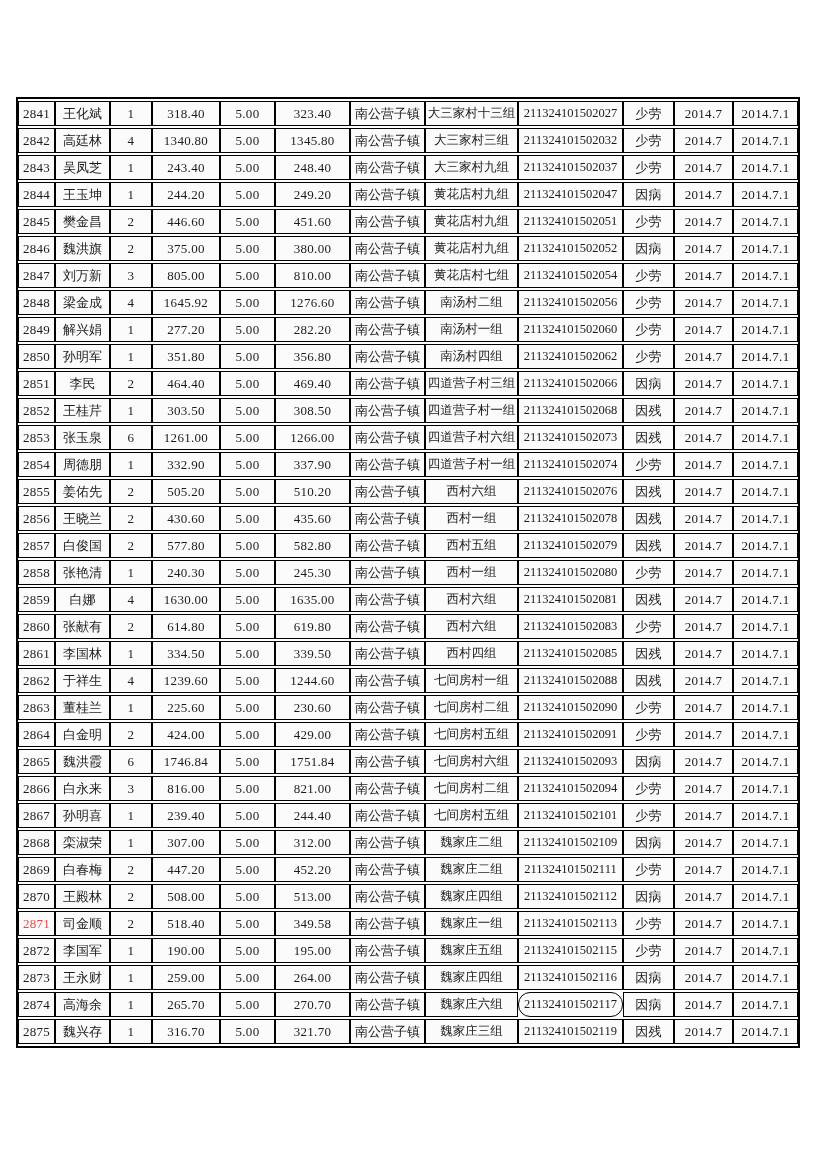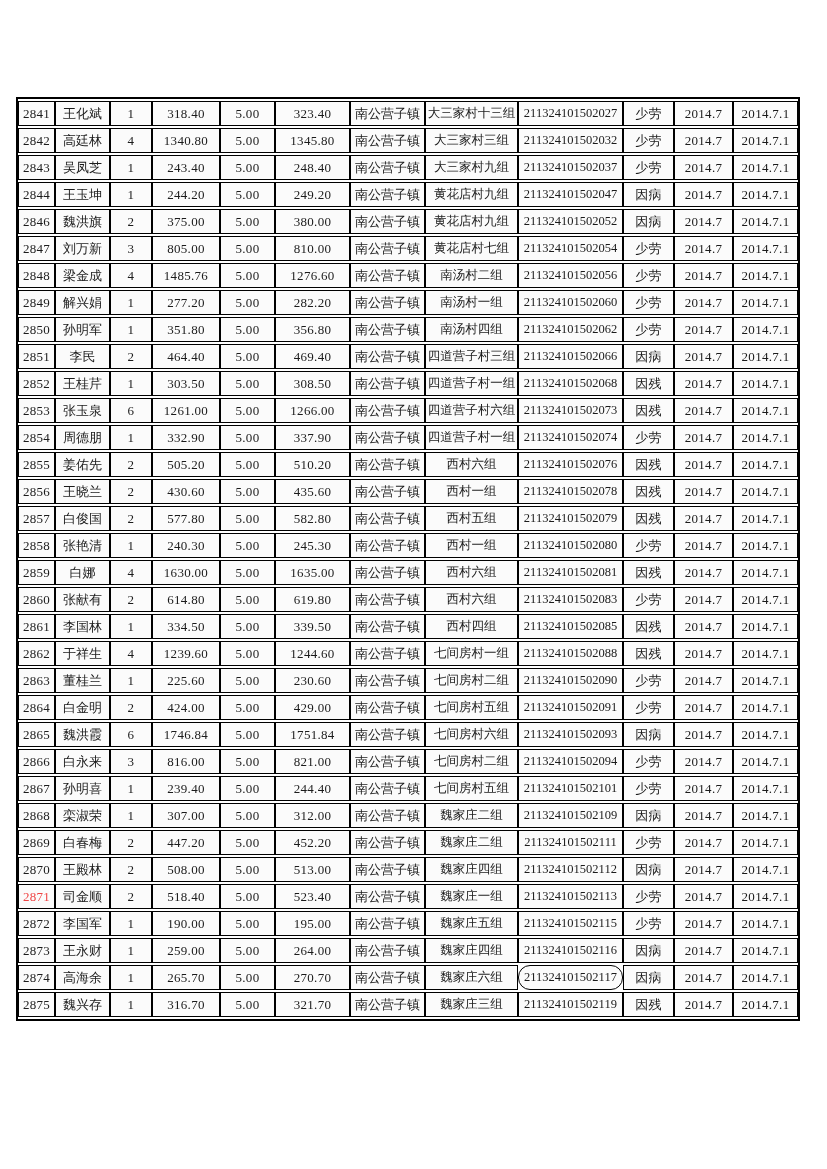--- a/index.html
+++ b/index.html
@@ -120,20 +120,34 @@
           <td class="c-rate" style="color: rgb(27, 27, 27);">5.00</td>
           <td class="c-total" style="color: rgb(27, 27, 27);">249.20</td>
           <td class="c-town" style="color: rgb(27, 27, 27);">南公营子镇</td>
           <td class="c-village" style="color: rgb(27, 27, 27);">黄花店村九组</td>
           <td class="c-record-number" style="color: rgb(27, 27, 27);">211324101502047</td>
           <td class="c-category" style="color: rgb(27, 27, 27);">因病</td>
           <td class="c-month" style="color: rgb(27, 27, 27);">2014.7</td>
           <td class="c-date" style="color: rgb(27, 27, 27);">2014.7.1</td>
         </tr>
         <tr>
+          <td class="c-row-id" style="color: rgb(27, 27, 27);">2845</td>
+          <td class="c-name" style="color: rgb(27, 27, 27);">樊金昌</td>
+          <td class="c-person-count" style="color: rgb(27, 27, 27);">2</td>
+          <td class="c-amount" style="color: rgb(27, 27, 27);">446.60</td>
+          <td class="c-rate" style="color: rgb(27, 27, 27);">5.00</td>
+          <td class="c-total" style="color: rgb(27, 27, 27);">451.60</td>
+          <td class="c-town" style="color: rgb(27, 27, 27);">南公营子镇</td>
+          <td class="c-village" style="color: rgb(27, 27, 27);">黄花店村九组</td>
+          <td class="c-record-number" style="color: rgb(27, 27, 27);">211324101502051</td>
+          <td class="c-category" style="color: rgb(27, 27, 27);">少劳</td>
+          <td class="c-month" style="color: rgb(27, 27, 27);">2014.7</td>
+          <td class="c-date" style="color: rgb(27, 27, 27);">2014.7.1</td>
+        </tr>
+        <tr>
           <td class="c-row-id" style="color: rgb(27, 27, 27);">2846</td>
           <td class="c-name" style="color: rgb(27, 27, 27);">魏洪旗</td>
           <td class="c-person-count" style="color: rgb(27, 27, 27);">2</td>
           <td class="c-amount" style="color: rgb(27, 27, 27);">375.00</td>
           <td class="c-rate" style="color: rgb(27, 27, 27);">5.00</td>
           <td class="c-total" style="color: rgb(27, 27, 27);">380.00</td>
           <td class="c-town" style="color: rgb(27, 27, 27);">南公营子镇</td>
           <td class="c-village" style="color: rgb(27, 27, 27);">黄花店村九组</td>
           <td class="c-record-number" style="color: rgb(27, 27, 27);">211324101502052</td>
           <td class="c-category" style="color: rgb(27, 27, 27);">因病</td>
@@ -151,21 +165,21 @@
           <td class="c-village" style="color: rgb(27, 27, 27);">黄花店村七组</td>
           <td class="c-record-number" style="color: rgb(27, 27, 27);">211324101502054</td>
           <td class="c-category" style="color: rgb(27, 27, 27);">少劳</td>
           <td class="c-month" style="color: rgb(27, 27, 27);">2014.7</td>
           <td class="c-date" style="color: rgb(27, 27, 27);">2014.7.1</td>
         </tr>
         <tr>
           <td class="c-row-id" style="color: rgb(27, 27, 27);">2848</td>
           <td class="c-name" style="color: rgb(27, 27, 27);">梁金成</td>
           <td class="c-person-count" style="color: rgb(27, 27, 27);">4</td>
-          <td class="c-amount" style="color: rgb(27, 27, 27);">1485.76</td>
+          <td class="c-amount" style="color: rgb(27, 27, 27);">1645.92</td>
           <td class="c-rate" style="color: rgb(27, 27, 27);">5.00</td>
           <td class="c-total" style="color: rgb(27, 27, 27);">1276.60</td>
           <td class="c-town" style="color: rgb(27, 27, 27);">南公营子镇</td>
           <td class="c-village" style="color: rgb(27, 27, 27);">南汤村二组</td>
           <td class="c-record-number" style="color: rgb(27, 27, 27);">211324101502056</td>
           <td class="c-category" style="color: rgb(27, 27, 27);">少劳</td>
           <td class="c-month" style="color: rgb(27, 27, 27);">2014.7</td>
           <td class="c-date" style="color: rgb(27, 27, 27);">2014.7.1</td>
         </tr>
         <tr>
@@ -475,21 +489,21 @@
           <td class="c-category" style="color: rgb(27, 27, 27);">因病</td>
           <td class="c-month" style="color: rgb(27, 27, 27);">2014.7</td>
           <td class="c-date" style="color: rgb(27, 27, 27);">2014.7.1</td>
         </tr>
         <tr>
           <td class="c-row-id" style="color: #ef4444;">2871</td>
           <td class="c-name" style="color: rgb(27, 27, 27);">司金顺</td>
           <td class="c-person-count" style="color: rgb(27, 27, 27);">2</td>
           <td class="c-amount" style="color: rgb(27, 27, 27);">518.40</td>
           <td class="c-rate" style="color: rgb(27, 27, 27);">5.00</td>
-          <td class="c-total" style="color: rgb(27, 27, 27);">523.40</td>
+          <td class="c-total" style="color: rgb(27, 27, 27);">349.58</td>
           <td class="c-town" style="color: rgb(27, 27, 27);">南公营子镇</td>
           <td class="c-village" style="color: rgb(27, 27, 27);">魏家庄一组</td>
           <td class="c-record-number" style="color: rgb(27, 27, 27);">211324101502113</td>
           <td class="c-category" style="color: rgb(27, 27, 27);">少劳</td>
           <td class="c-month" style="color: rgb(27, 27, 27);">2014.7</td>
           <td class="c-date" style="color: rgb(27, 27, 27);">2014.7.1</td>
         </tr>
         <tr>
           <td class="c-row-id" style="color: rgb(27, 27, 27);">2872</td>
           <td class="c-name" style="color: rgb(27, 27, 27);">李国军</td>

